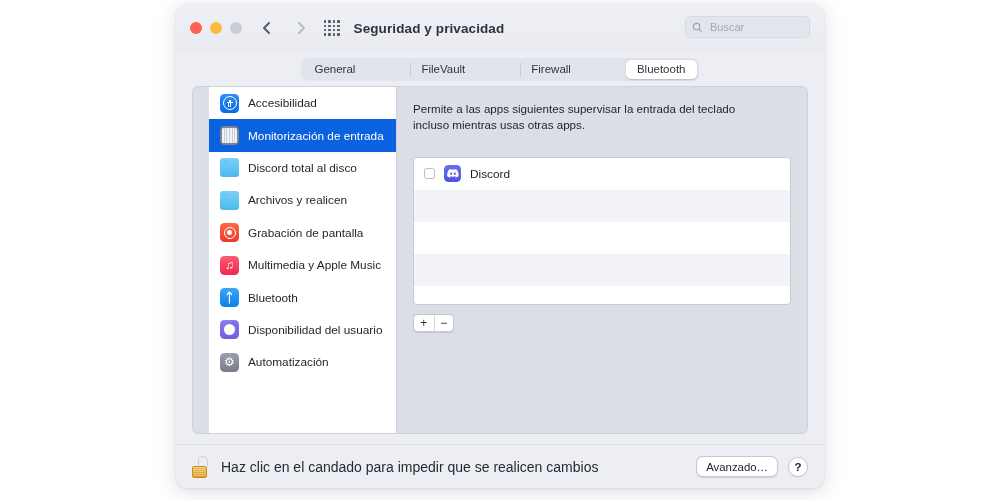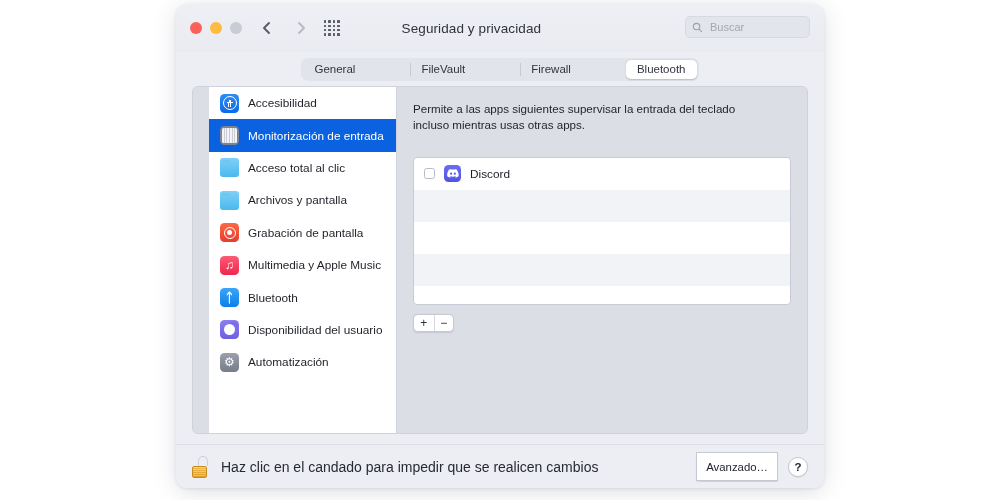--- a/index.html
+++ b/index.html
@@ -55,24 +55,23 @@
     display: grid;
     grid-template-columns: repeat(4, 2.4px);
     grid-template-rows: repeat(4, 2.4px);
     gap: 2px;
     margin-right: 14px;
   }
   .gridicon i { background: #5c606c; border-radius: 0.6px; display: block; width: 2.4px; height: 2.4px; }
 
   .win-title {
     font-size: 13.5px;
-    font-weight: 400;
+    font-weight: 700;
     color: #2f333d;
     letter-spacing: 0.1px;
-    margin-left: 48px;
   }
 
   .search {
     position: absolute;
     right: 14px; top: 12px;
     width: 125px; height: 22px;
     background: #e3e5ec;
     border: 0.5px solid #d6d9e1;
     border-radius: 5px;
     display: flex;
@@ -331,25 +330,25 @@
     border-radius: 2px;
     background:
       repeating-linear-gradient(180deg, rgba(255,255,255,0.35) 0 1px, transparent 1px 2px),
       linear-gradient(#f0b94c, #dd9b24);
     border: 0.5px solid #c98c1c;
   }
   .foot-text { font-size: 14px; color: #262a32; flex: 1 1 auto; }
   .btn {
     background: #ffffff;
     border: 0.5px solid #c6c9d3;
-    border-radius: 0;
+    border-radius: 7px;
     font-size: 11.4px;
     color: #22262e;
     padding: 0 9px;
-    height: 29px;
+    height: 21px;
     line-height: 20px;
     box-shadow: 0 0.5px 1px rgba(60,64,78,0.16);
     white-space: nowrap;
   }
   .helpbtn {
     width: 20px; height: 20px;
     border-radius: 50%;
     background: #ffffff;
     border: 0.5px solid #c6c9d3;
     box-shadow: 0 0.5px 1px rgba(60,64,78,0.16);
@@ -437,26 +436,26 @@
 
           <div class="side-item selected">
             <span class="side-icon ic-keyboard">
                 <span class="kb"></span>
               </span>
             <span>Monitorización de entrada</span>
           </div>
 
           <div class="side-item">
             <span class="side-icon ic-folder"></span>
-            <span>Acceso total al clic</span>
+            <span>Discord total al disco</span>
           </div>
 
           <div class="side-item">
             <span class="side-icon ic-folder"></span>
-            <span>Archivos y pantalla</span>
+            <span>Archivos y realicen</span>
           </div>
 
           <div class="side-item">
             <span class="side-icon ic-rec">
                 <span class="r1"></span>
               </span>
             <span>Grabación de pantalla</span>
           </div>
 
           <div class="side-item">

